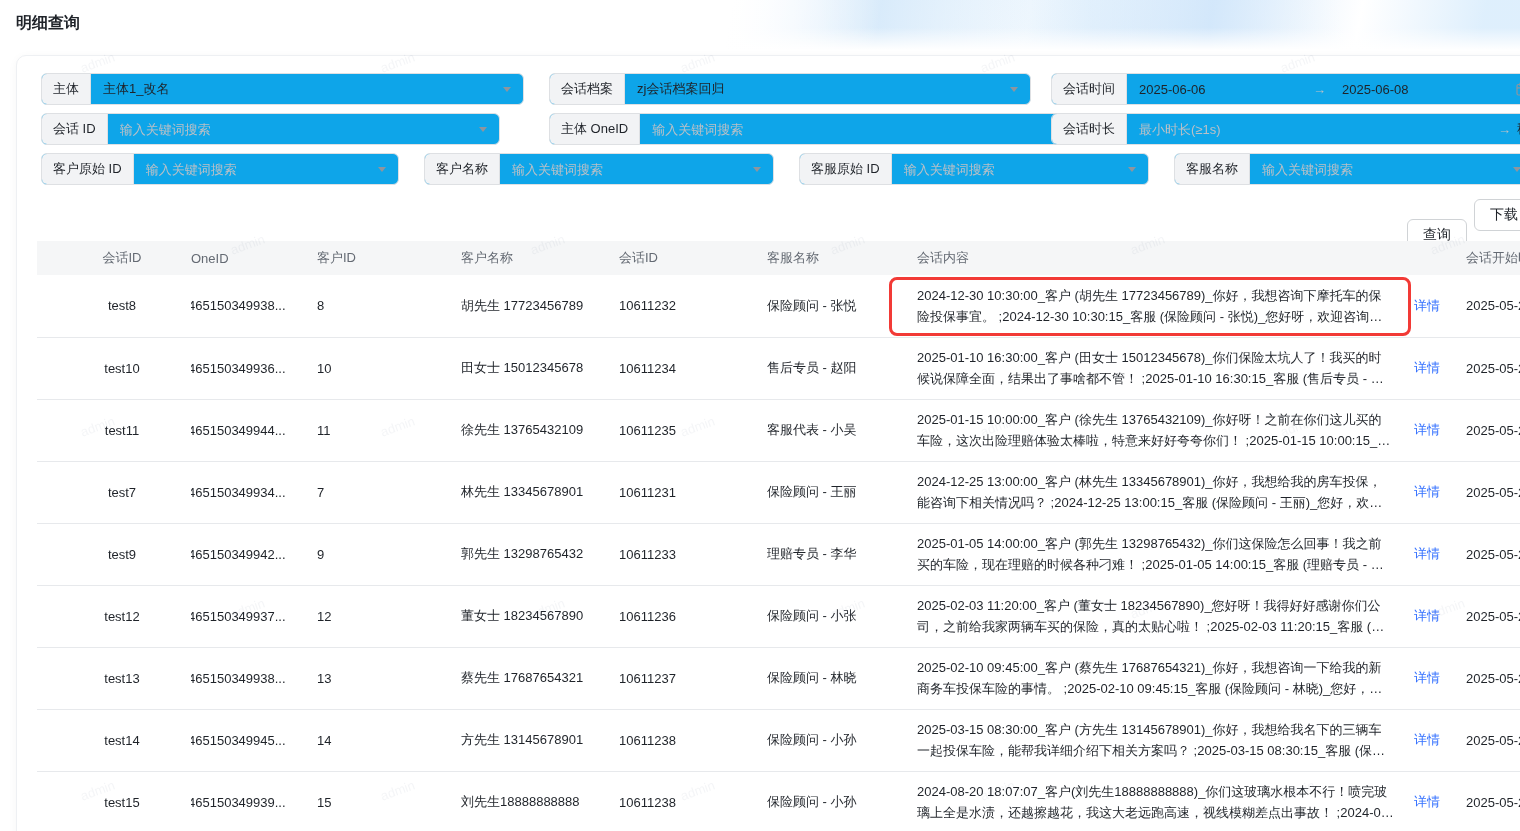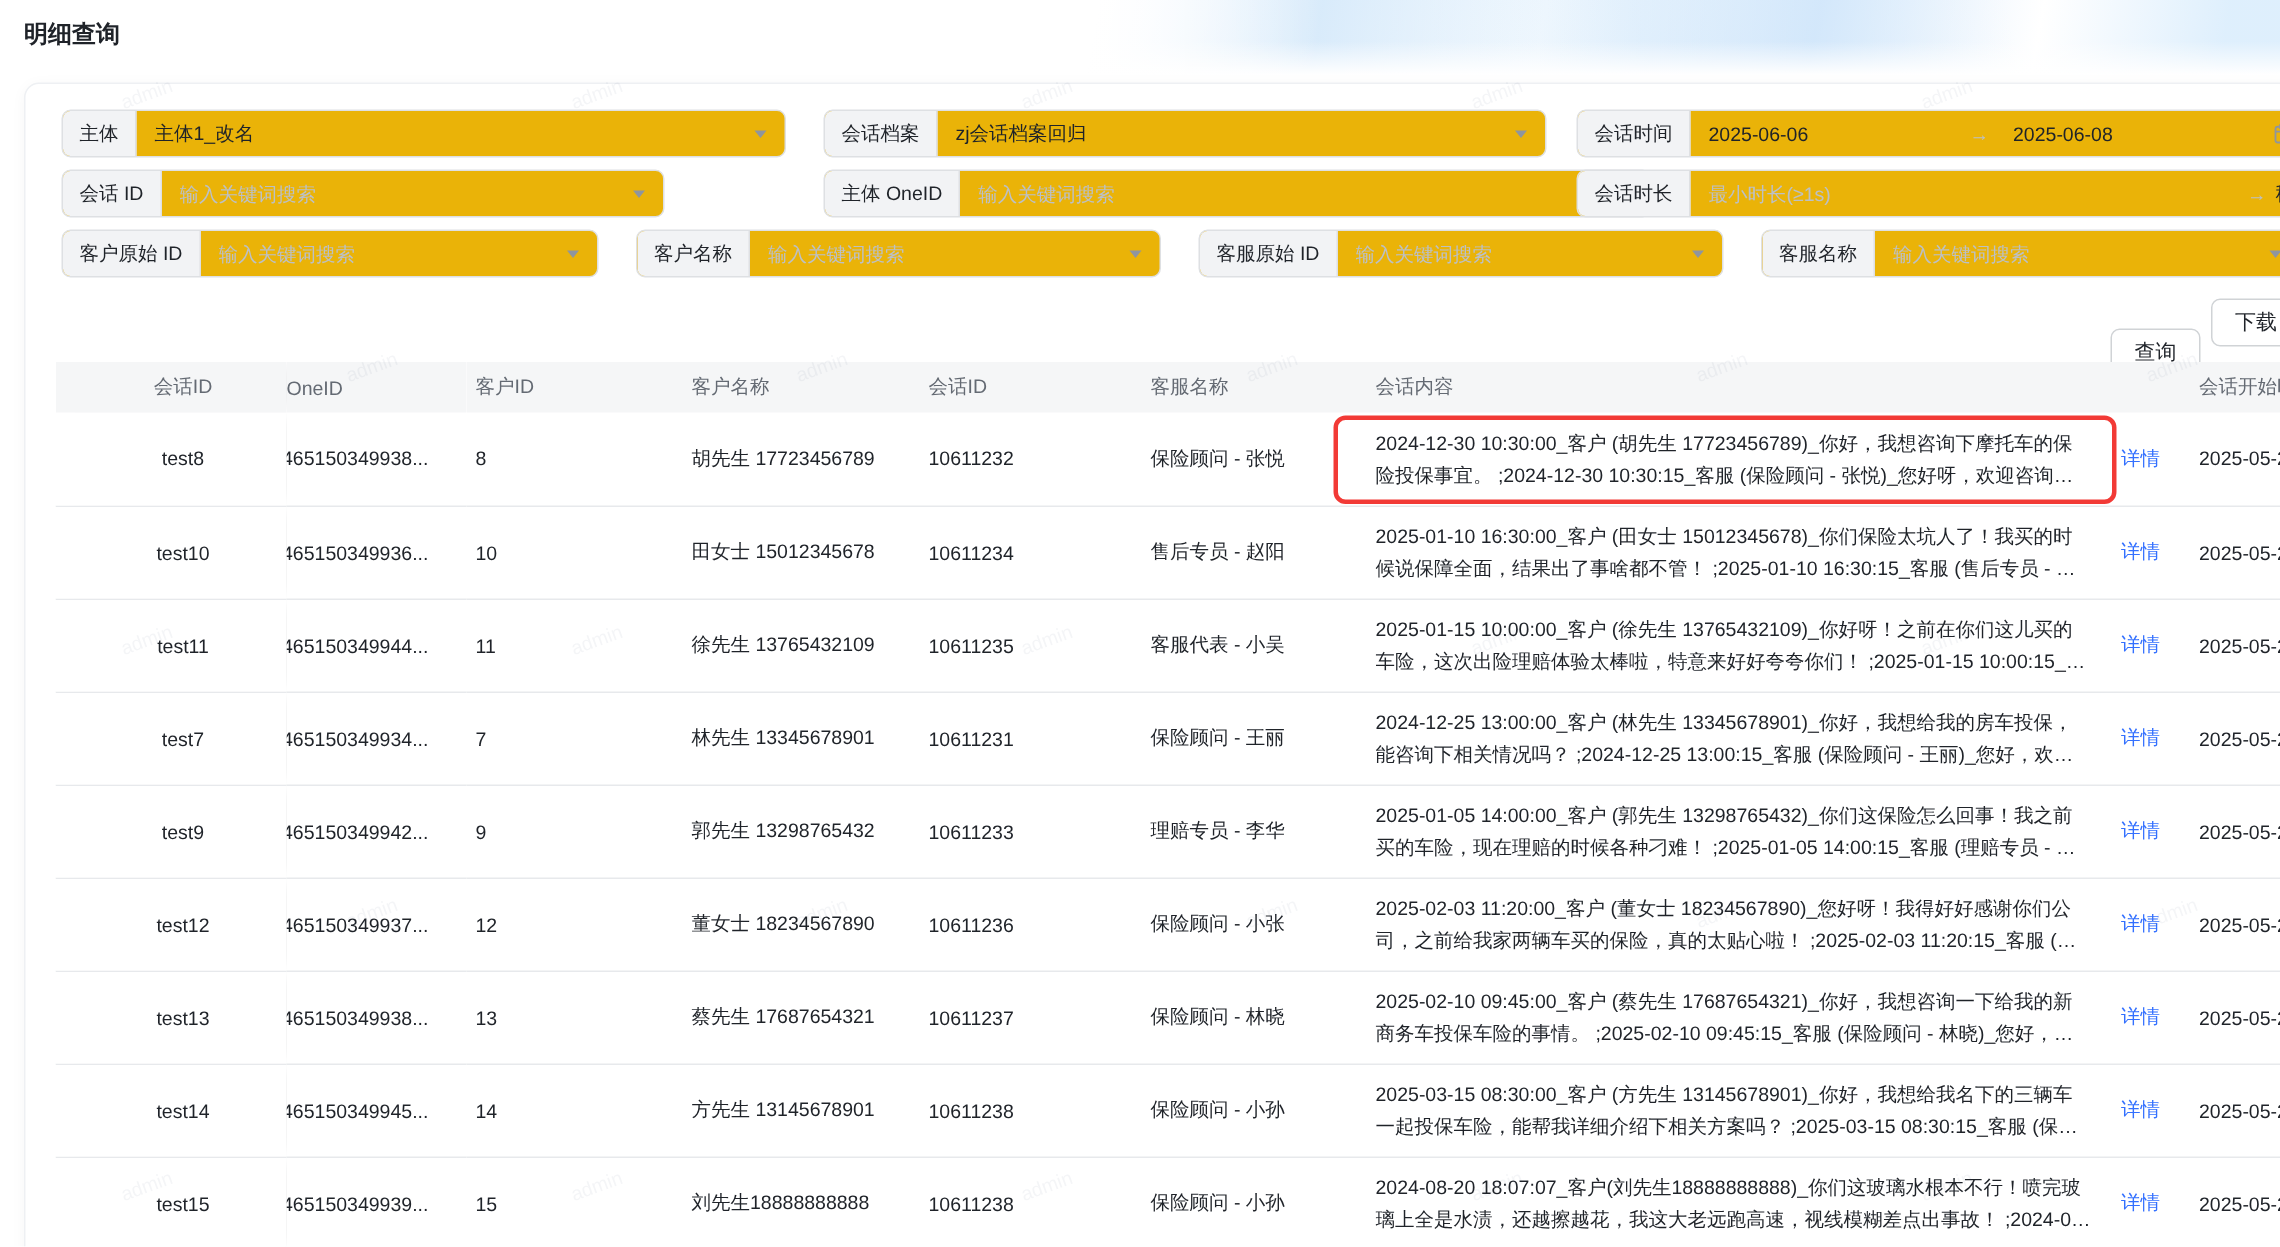--- a/index.html
+++ b/index.html
@@ -17,21 +17,21 @@
   }
 
   .page-title { position:absolute; left:16px; top:13px; font-size:16px; font-weight:bold; color:#1f2329; }
 
   .panel { position:absolute; left:16px; top:55px; width:1530px; height:800px;
     background:#fff; border:1px solid #eef0f3; border-radius:10px;
     box-shadow:0 2px 10px rgba(31,35,41,.04); }
 
   
   .fgroup { position:absolute; height:32px; display:flex; align-items:stretch;
-    border:1px solid #dee0e3; border-radius:6px; background:#eab308; overflow:hidden; }
+    border:1px solid #dee0e3; border-radius:6px; background:#0ea5e9; overflow:hidden; }
   .flabel { flex:none; display:flex; align-items:center; padding:0 11px; background:#f2f3f5;
     border-right:1px solid #dee0e3; color:#1f2329; white-space:nowrap; }
   .fvalue { display:flex; align-items:center; padding:0 12px; color:#1f2329; white-space:nowrap; flex:1; }
   .fgroup input { border:none; outline:none; background:transparent; flex:1; min-width:0;
     padding:0 12px; font-size:13px; color:#1f2329; font-family:inherit; }
   .fgroup input::placeholder { color:#bcc0c6; }
   .chevron { flex:none; align-self:center; width:0; height:0; margin:0 12px 0 4px;
     border-left:4.5px solid transparent; border-right:4.5px solid transparent; border-top:5.5px solid #8f959e; }
   .arrow-right { flex:none; align-self:center; color:#bcc0c6; padding:0 4px; }
   .arrow-right::before { content:"\2192"; }
@@ -96,21 +96,21 @@
       <span class="arrow-right"></span>
       <span class="fvalue" style="flex:1">2025-06-08</span>
       <svg class="cal-icon" viewBox="0 0 14 14">
         <rect x="1" y="2.5" width="12" height="10.5" rx="1.5" fill="none" stroke="#8f959e" stroke-width="1.2"></rect>
         <line x1="4" y1="0.8" x2="4" y2="4" stroke="#8f959e" stroke-width="1.2"></line>
         <line x1="10" y1="0.8" x2="10" y2="4" stroke="#8f959e" stroke-width="1.2"></line>
         <line x1="1" y1="5.8" x2="13" y2="5.8" stroke="#8f959e" stroke-width="1.2"></line>
       </svg>
     </div>
 
-    <div class="fgroup" style="left:24px; top:57px; width:402px;">
+    <div class="fgroup" style="left:24px; top:57px; width:459px;">
       <span class="flabel">会话 ID</span>
       <input placeholder="输入关键词搜索" style="">
       <span class="chevron"></span>
     </div>
     <div class="fgroup" style="left:532px; top:57px; width:552px;">
       <span class="flabel">主体 OneID</span>
       <input placeholder="输入关键词搜索" style="">
       <span class="chevron"></span>
     </div>
     <div class="fgroup" style="left:1034px; top:57px; width:492px;">

